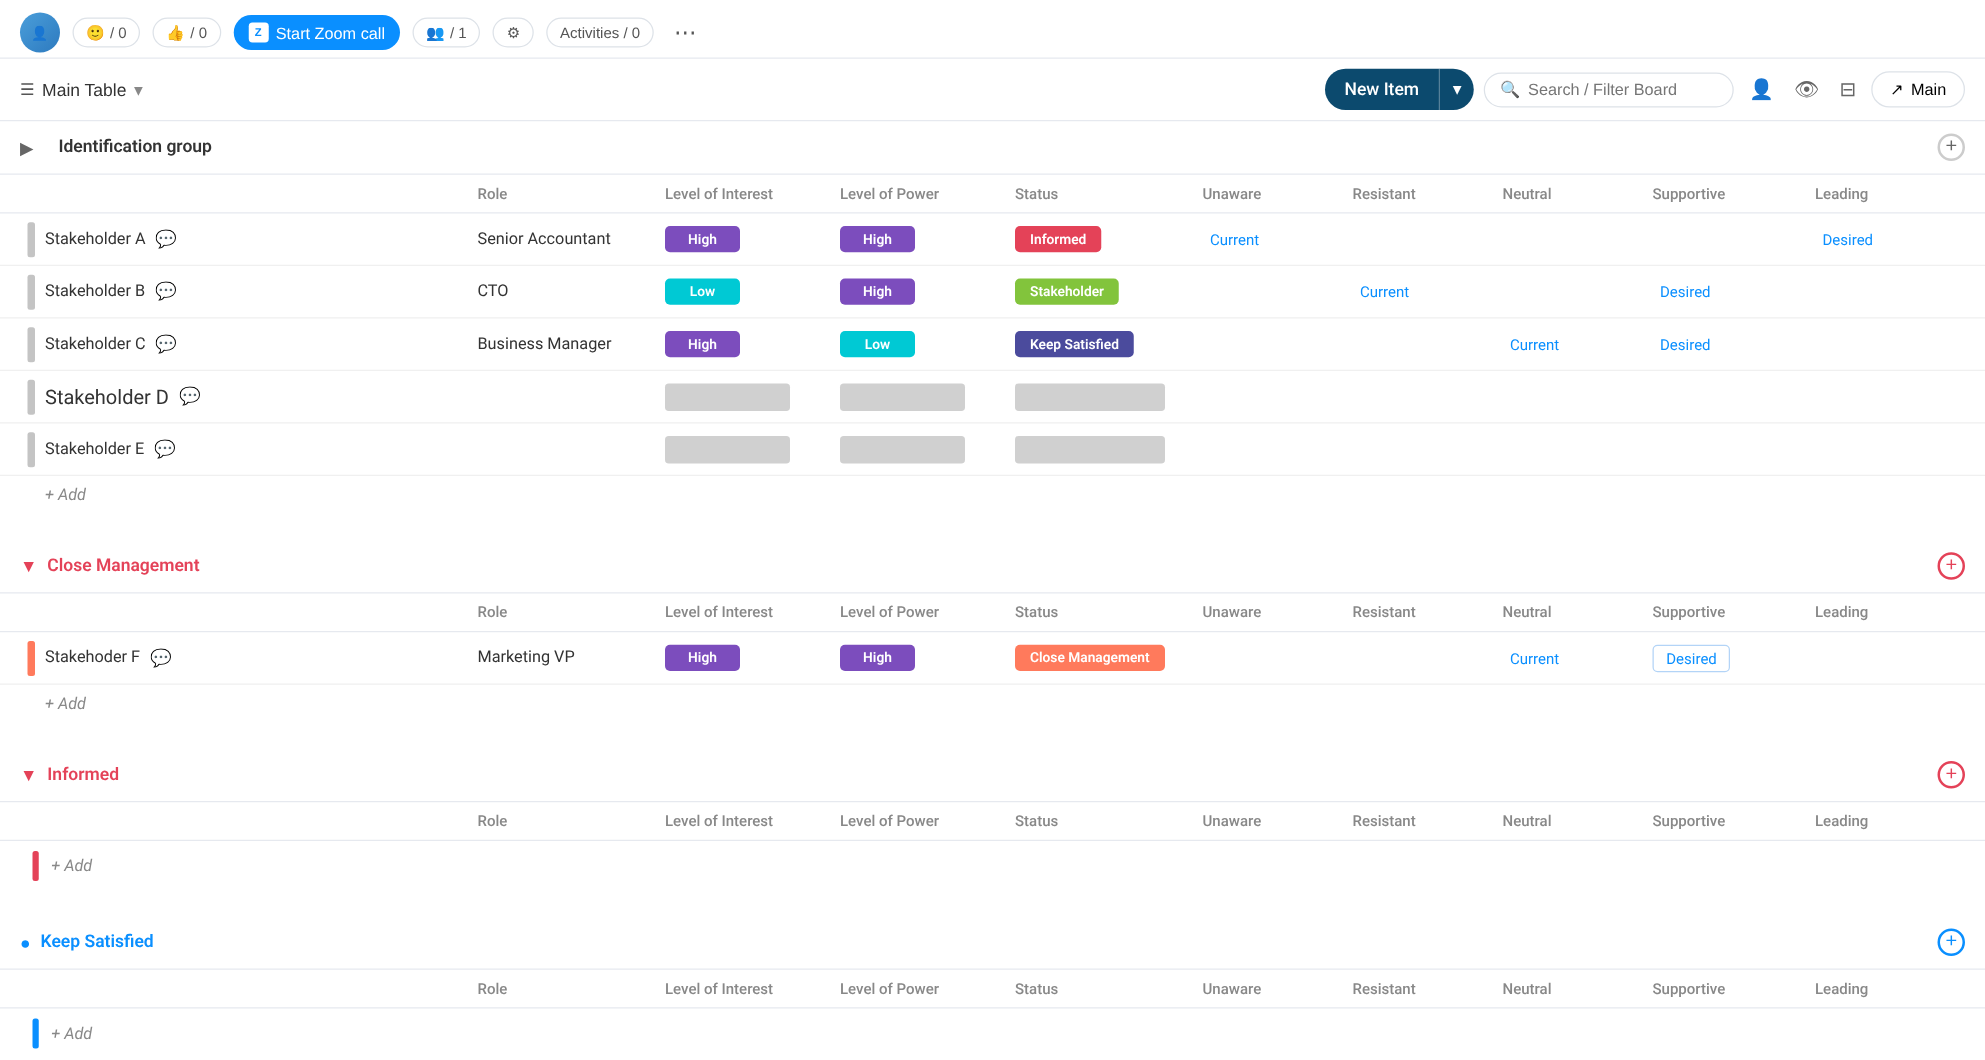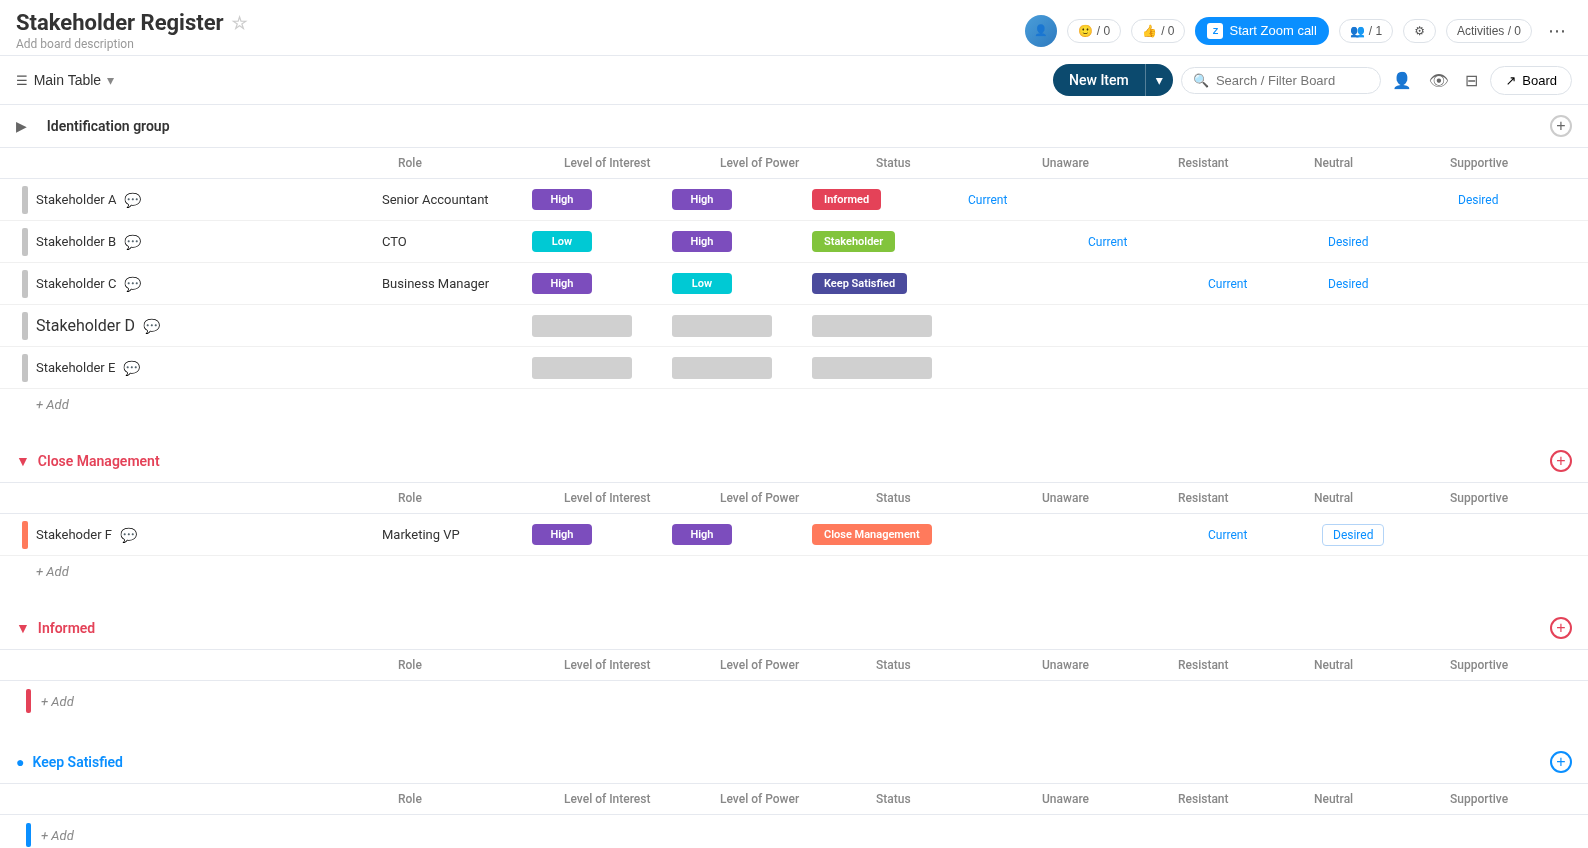--- a/index.html
+++ b/index.html
@@ -102,21 +102,20 @@
     }
 
     
     .col-headers {
       display: grid;
       grid-template-columns: 360px 150px 140px 140px 150px 120px 120px 120px 130px 130px 24px;
       padding: 4px 16px;
       border-bottom: 1px solid #e6e9ef;
       border-top: 1px solid #e6e9ef;
       background: #fff;
-      gap: 16px;
     }
     .col-header {
       font-size: 12px; color: #888; padding: 4px 6px;
       font-weight: 500;
     }
 
     
     .table-row {
       display: grid;
       grid-template-columns: 360px 150px 140px 140px 150px 120px 120px 120px 130px 130px 24px;
@@ -171,27 +170,20 @@
 
     .cell { padding: 4px 6px; display: flex; align-items: center; }
 
     
     .table-wrapper { min-width: 1400px; }
   </style>
 </head>
 <body>
 
 <div class="top-header">
-  <div class="header-left">
-    <div class="app-title">
-      <span>Stakeholder Register</span>
-      <span class="star-icon">☆</span>
-    </div>
-    <span style="font-size:12px;color:#999;margin-top:2px;cursor:pointer;">Add board description</span>
-  </div>
   <div class="header-right">
     <div class="avatar" style="background:linear-gradient(135deg,#4a9eda,#2d7abf);font-size:11px;">
       <span>👤</span>
     </div>
     <button class="header-btn">
       <span>🙂</span>
       <span>/ 0</span>
     </button>
     <button class="header-btn">
       <span>👍</span>
@@ -238,21 +230,21 @@
       <span>👤</span>
     </button>
     <button class="toolbar-icon-btn">
       <span>👁</span>
     </button>
     <button class="toolbar-icon-btn">
       <span>⊟</span>
     </button>
     <button class="share-btn">
       <span>↗</span>
-      <span>Board</span>
+      <span>Main</span>
     </button>
   </div>
 </div>
 
 <div class="main-content">
   <div class="table-wrapper">
 
     <div class="group-section">
       <div class="group-header">
         <span class="group-toggle">▶</span>

